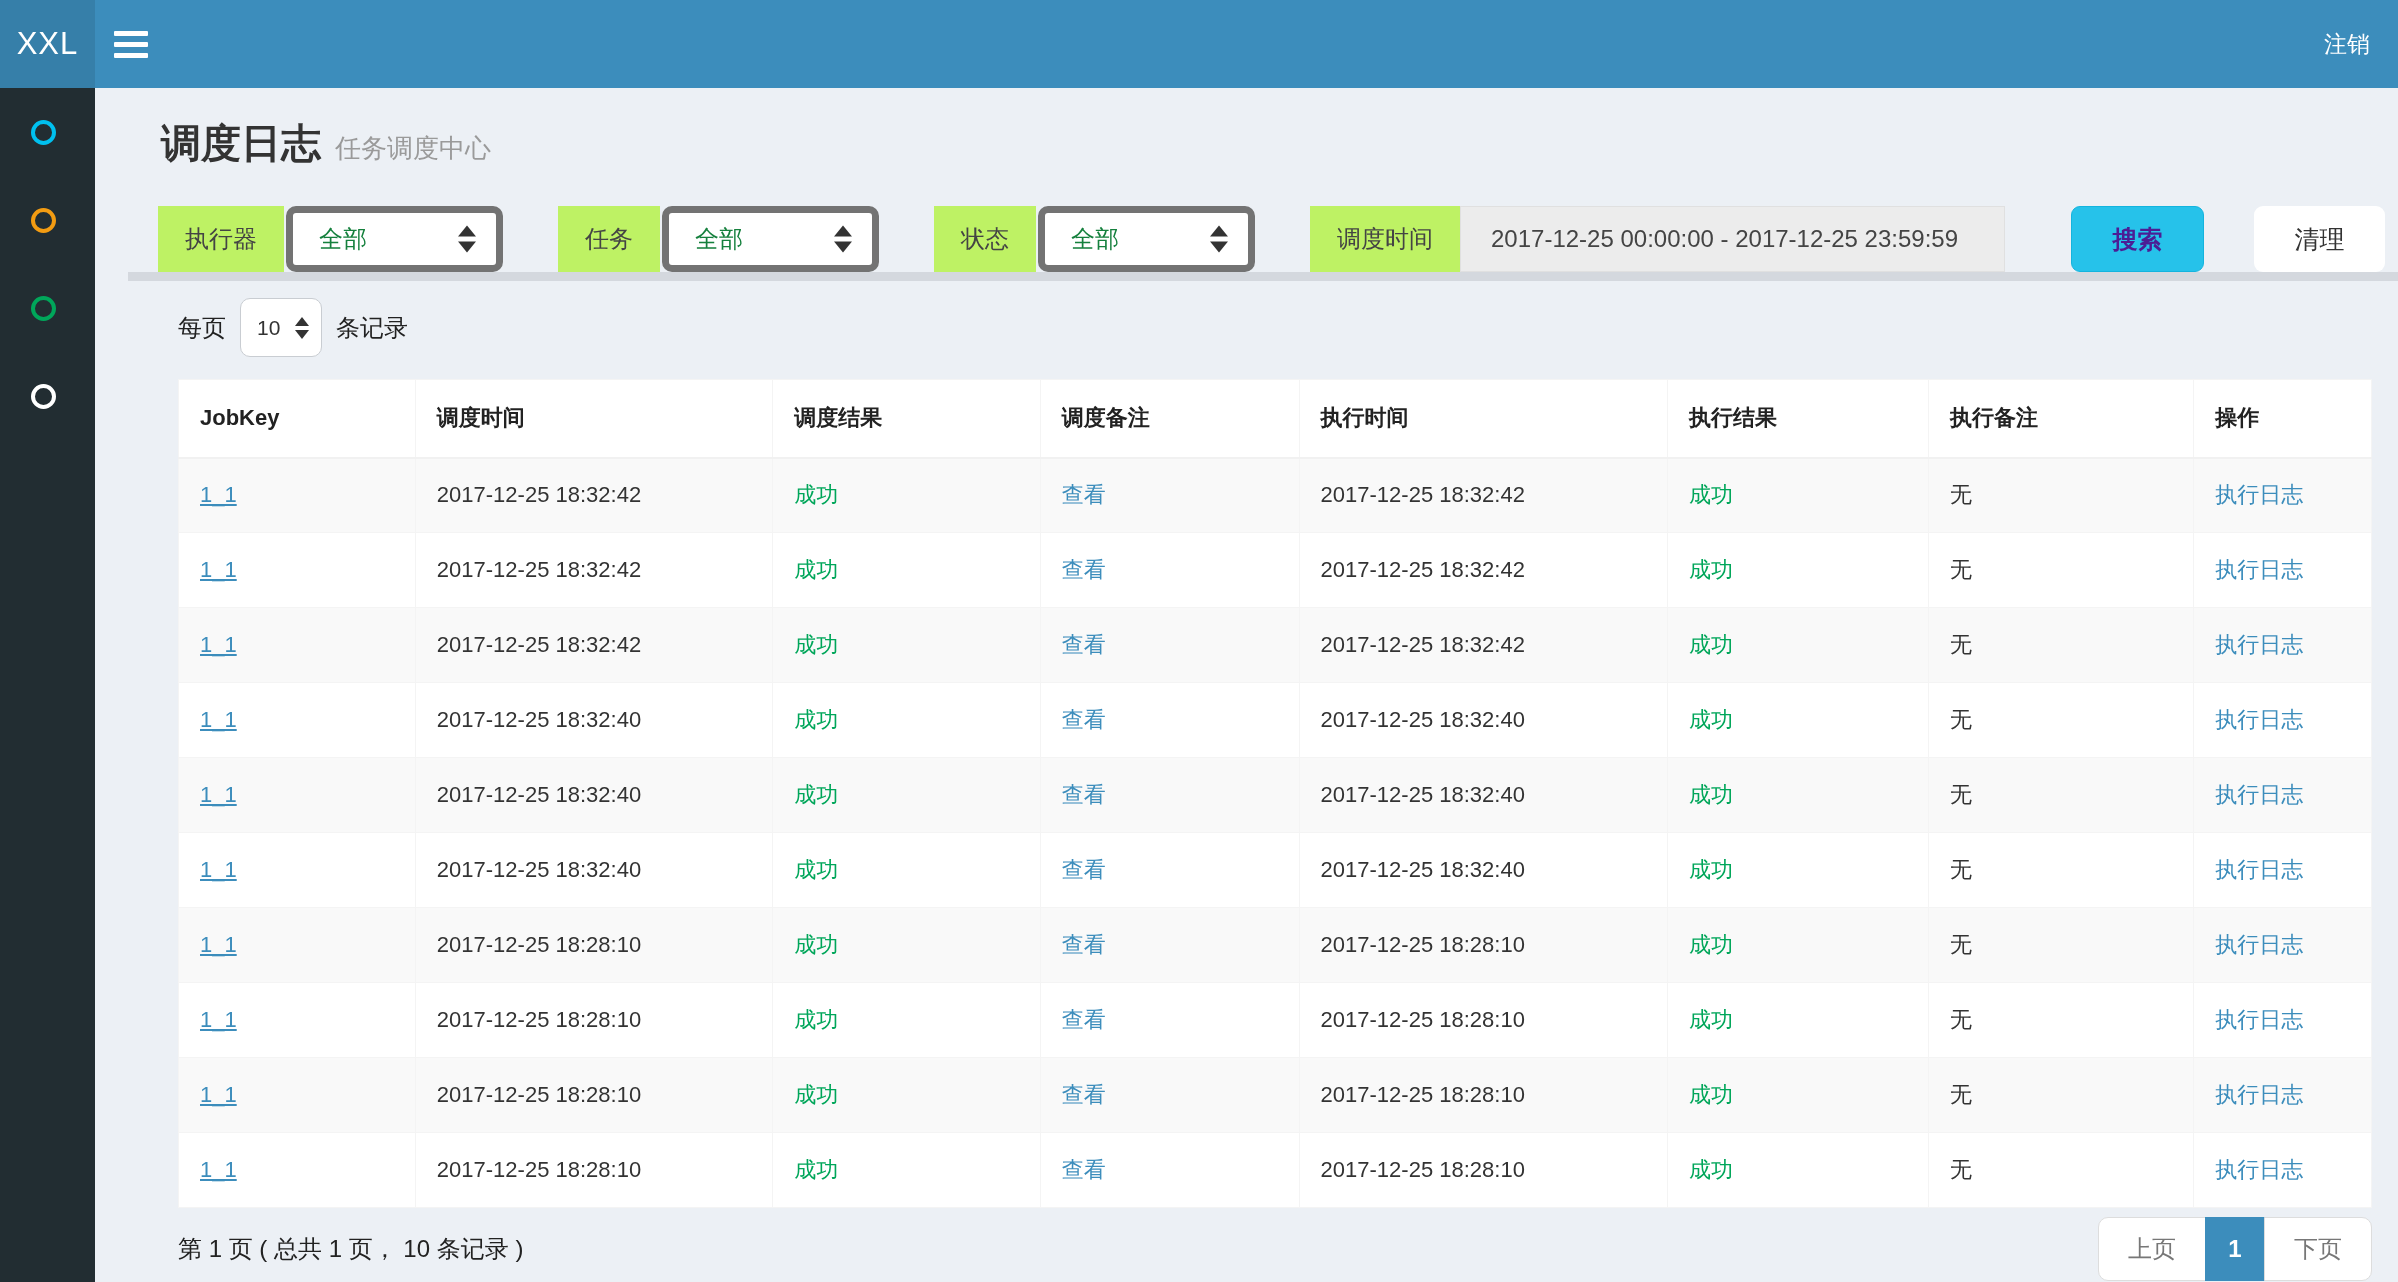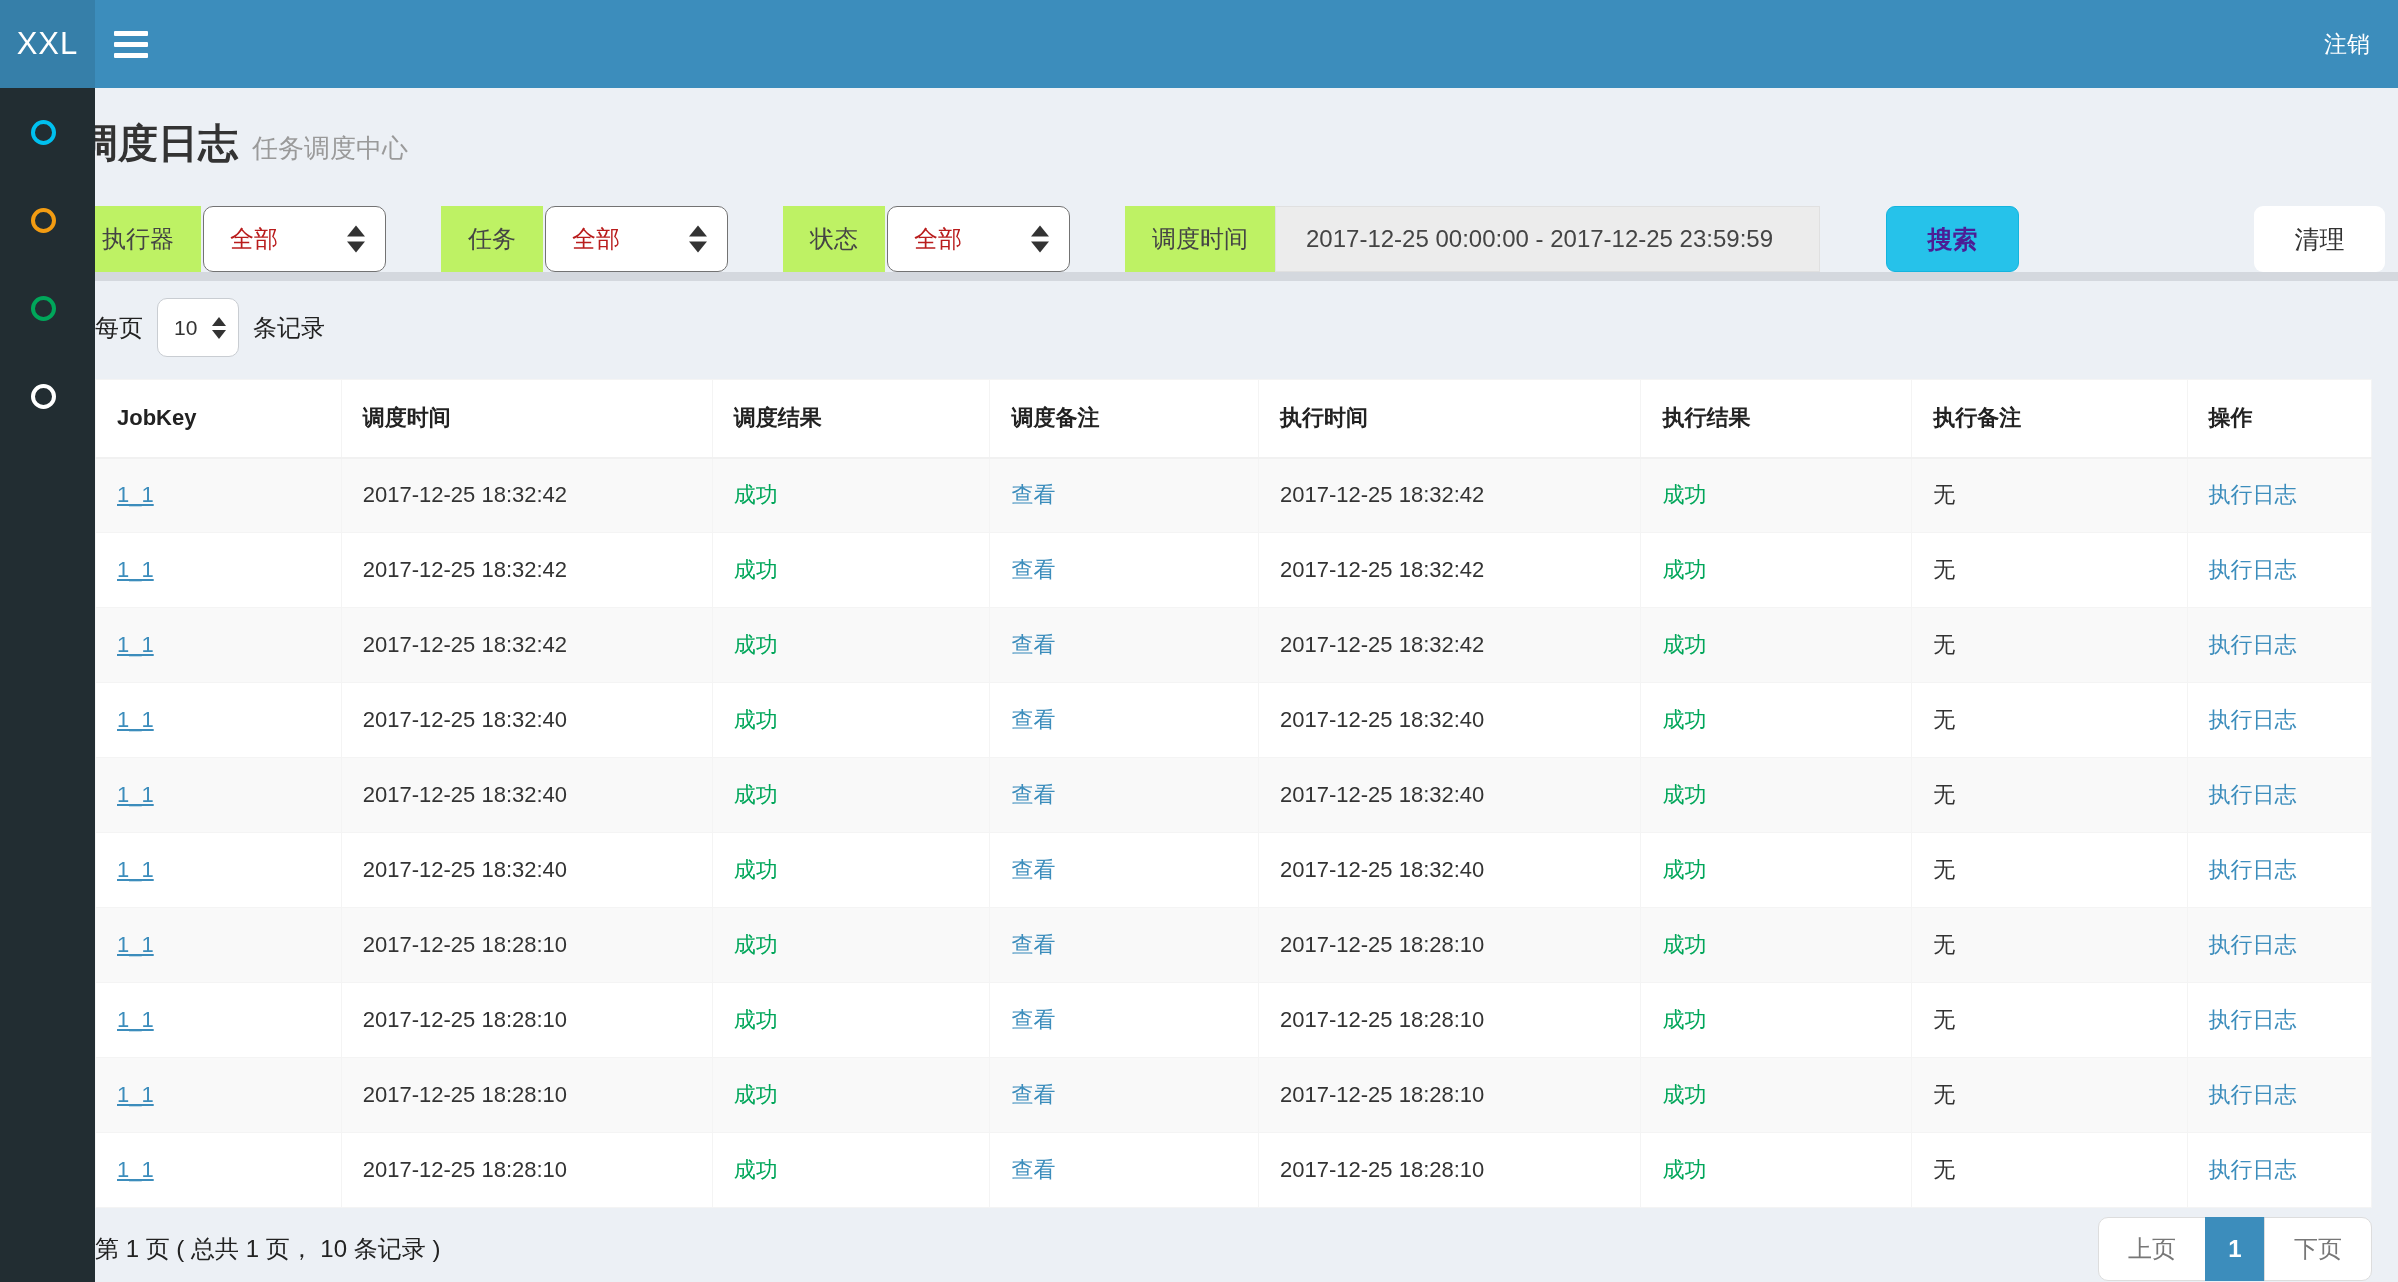--- a/index.html
+++ b/index.html
@@ -39,42 +39,42 @@
   .side-item {
     height: 88px; display: flex; align-items: center; justify-content: center;
     cursor: pointer;
   }
   .circle-icon {
     width: 25px; height: 25px; border-radius: 50%;
     border: 4px solid #fff; margin-right: 8px;
   }
 
   
-  .content { margin-left: 45px; padding-top: 88px; }
+  .content { margin-left: 95px; padding-top: 88px; padding-left: 33px; }
 
   .page-header { padding: 28px 0 0 33px; display: flex; align-items: baseline; }
   .page-title { font-size: 40px; font-weight: bold; color: #333; }
   .page-subtitle { font-size: 26px; color: #9a9a9a; margin-left: 14px; }
 
   
   .filter-row {
     display: flex; align-items: center;
     margin: 35px 13px 0 30px; height: 66px;
   }
   .fgroup { display: flex; height: 66px; margin-right: 55px; }
   .fgroup-time { margin-right: 0; }
   .flabel {
     background: #bef264; display: flex; align-items: center;
     padding: 0 27px; font-size: 24px; color: #444; white-space: nowrap;
   }
   .fselect {
-    position: relative; width: 183px; background: #fff;
-    border: 1px solid #737373; border-radius: 10px;
+    position: relative; width: 217px; background: #fff;
+    border: 7px solid #737373; border-radius: 10px;
     display: flex; align-items: center; padding-left: 26px;
-    font-size: 24px; color: #b91c1c; margin-left: 2px; cursor: pointer;
+    font-size: 24px; color: #15803d; margin-left: 2px; cursor: pointer;
   }
   .stepper { position: absolute; right: 20px; top: 50%; transform: translateY(-50%);
              display: flex; flex-direction: column; gap: 5px; }
   .stepper i { display:block; width: 0; height: 0; border-left: 9px solid transparent; border-right: 9px solid transparent; }
   .stepper .up   { border-bottom: 11px solid #333; }
   .stepper .down { border-top: 11px solid #333; }
 
   .ftime-input {
     width: 545px; background: #ececec; border: 1px solid #e0e0e0;
     display: flex; align-items: center; padding-left: 30px;

